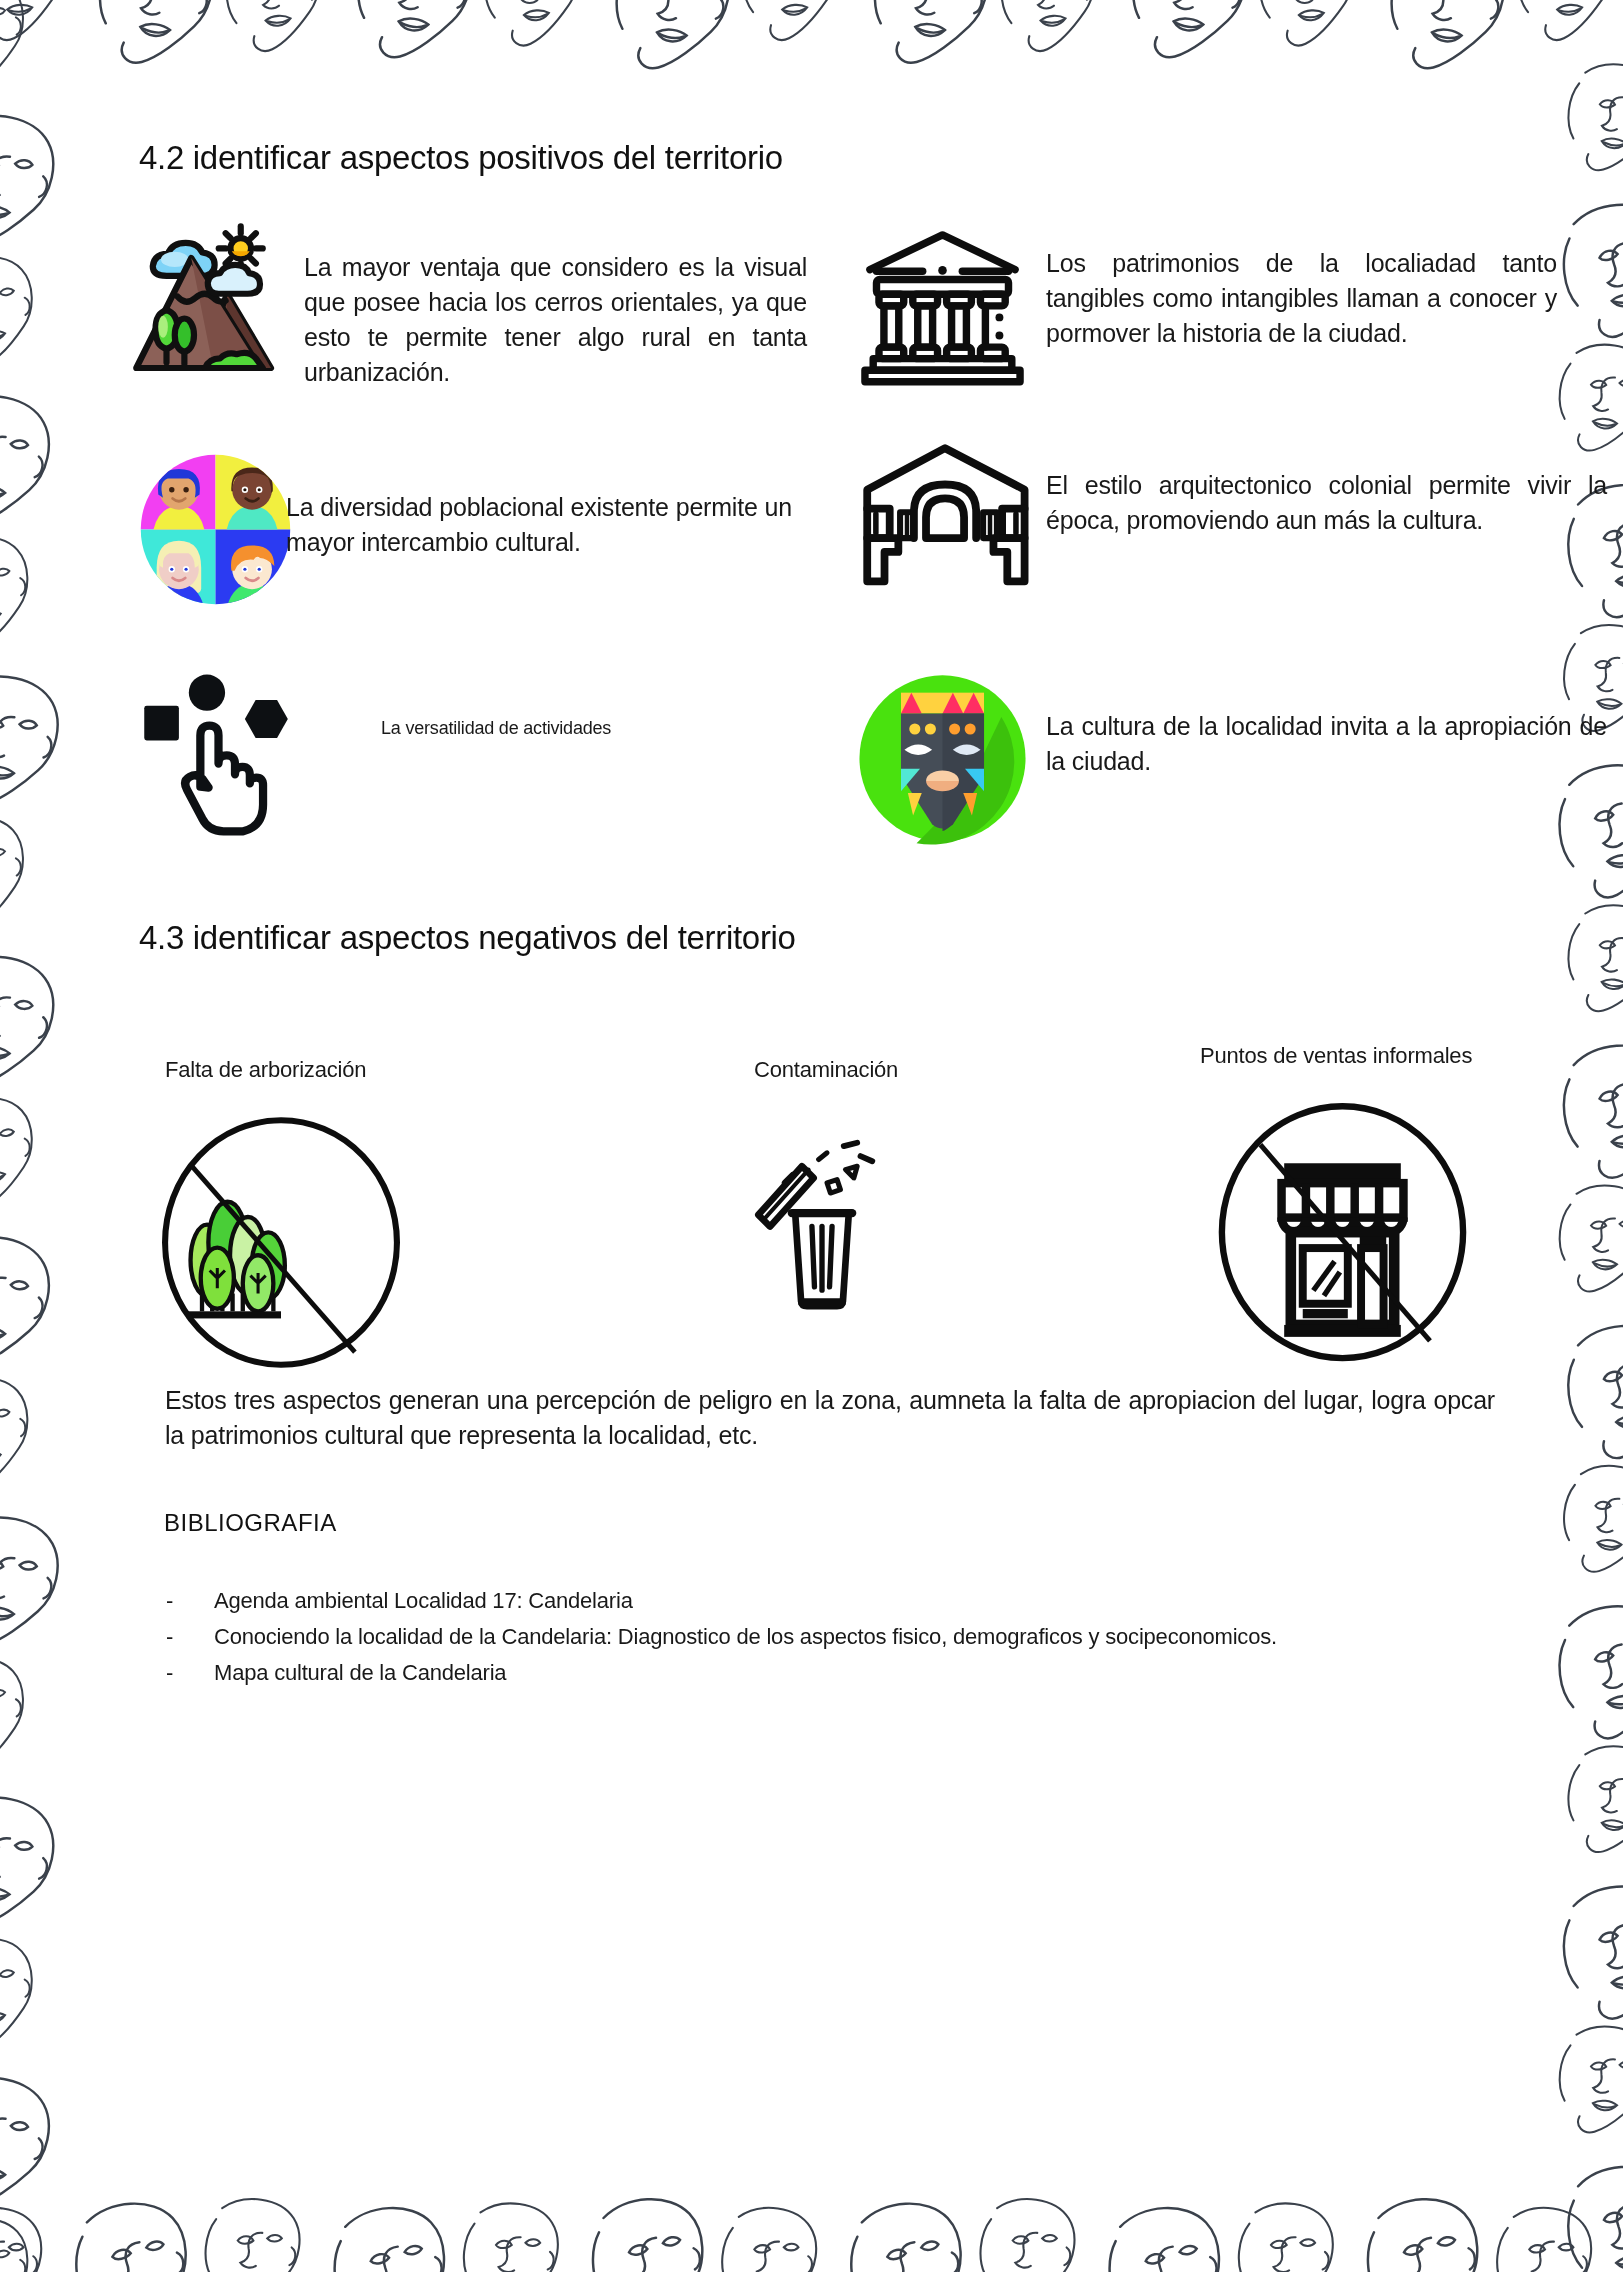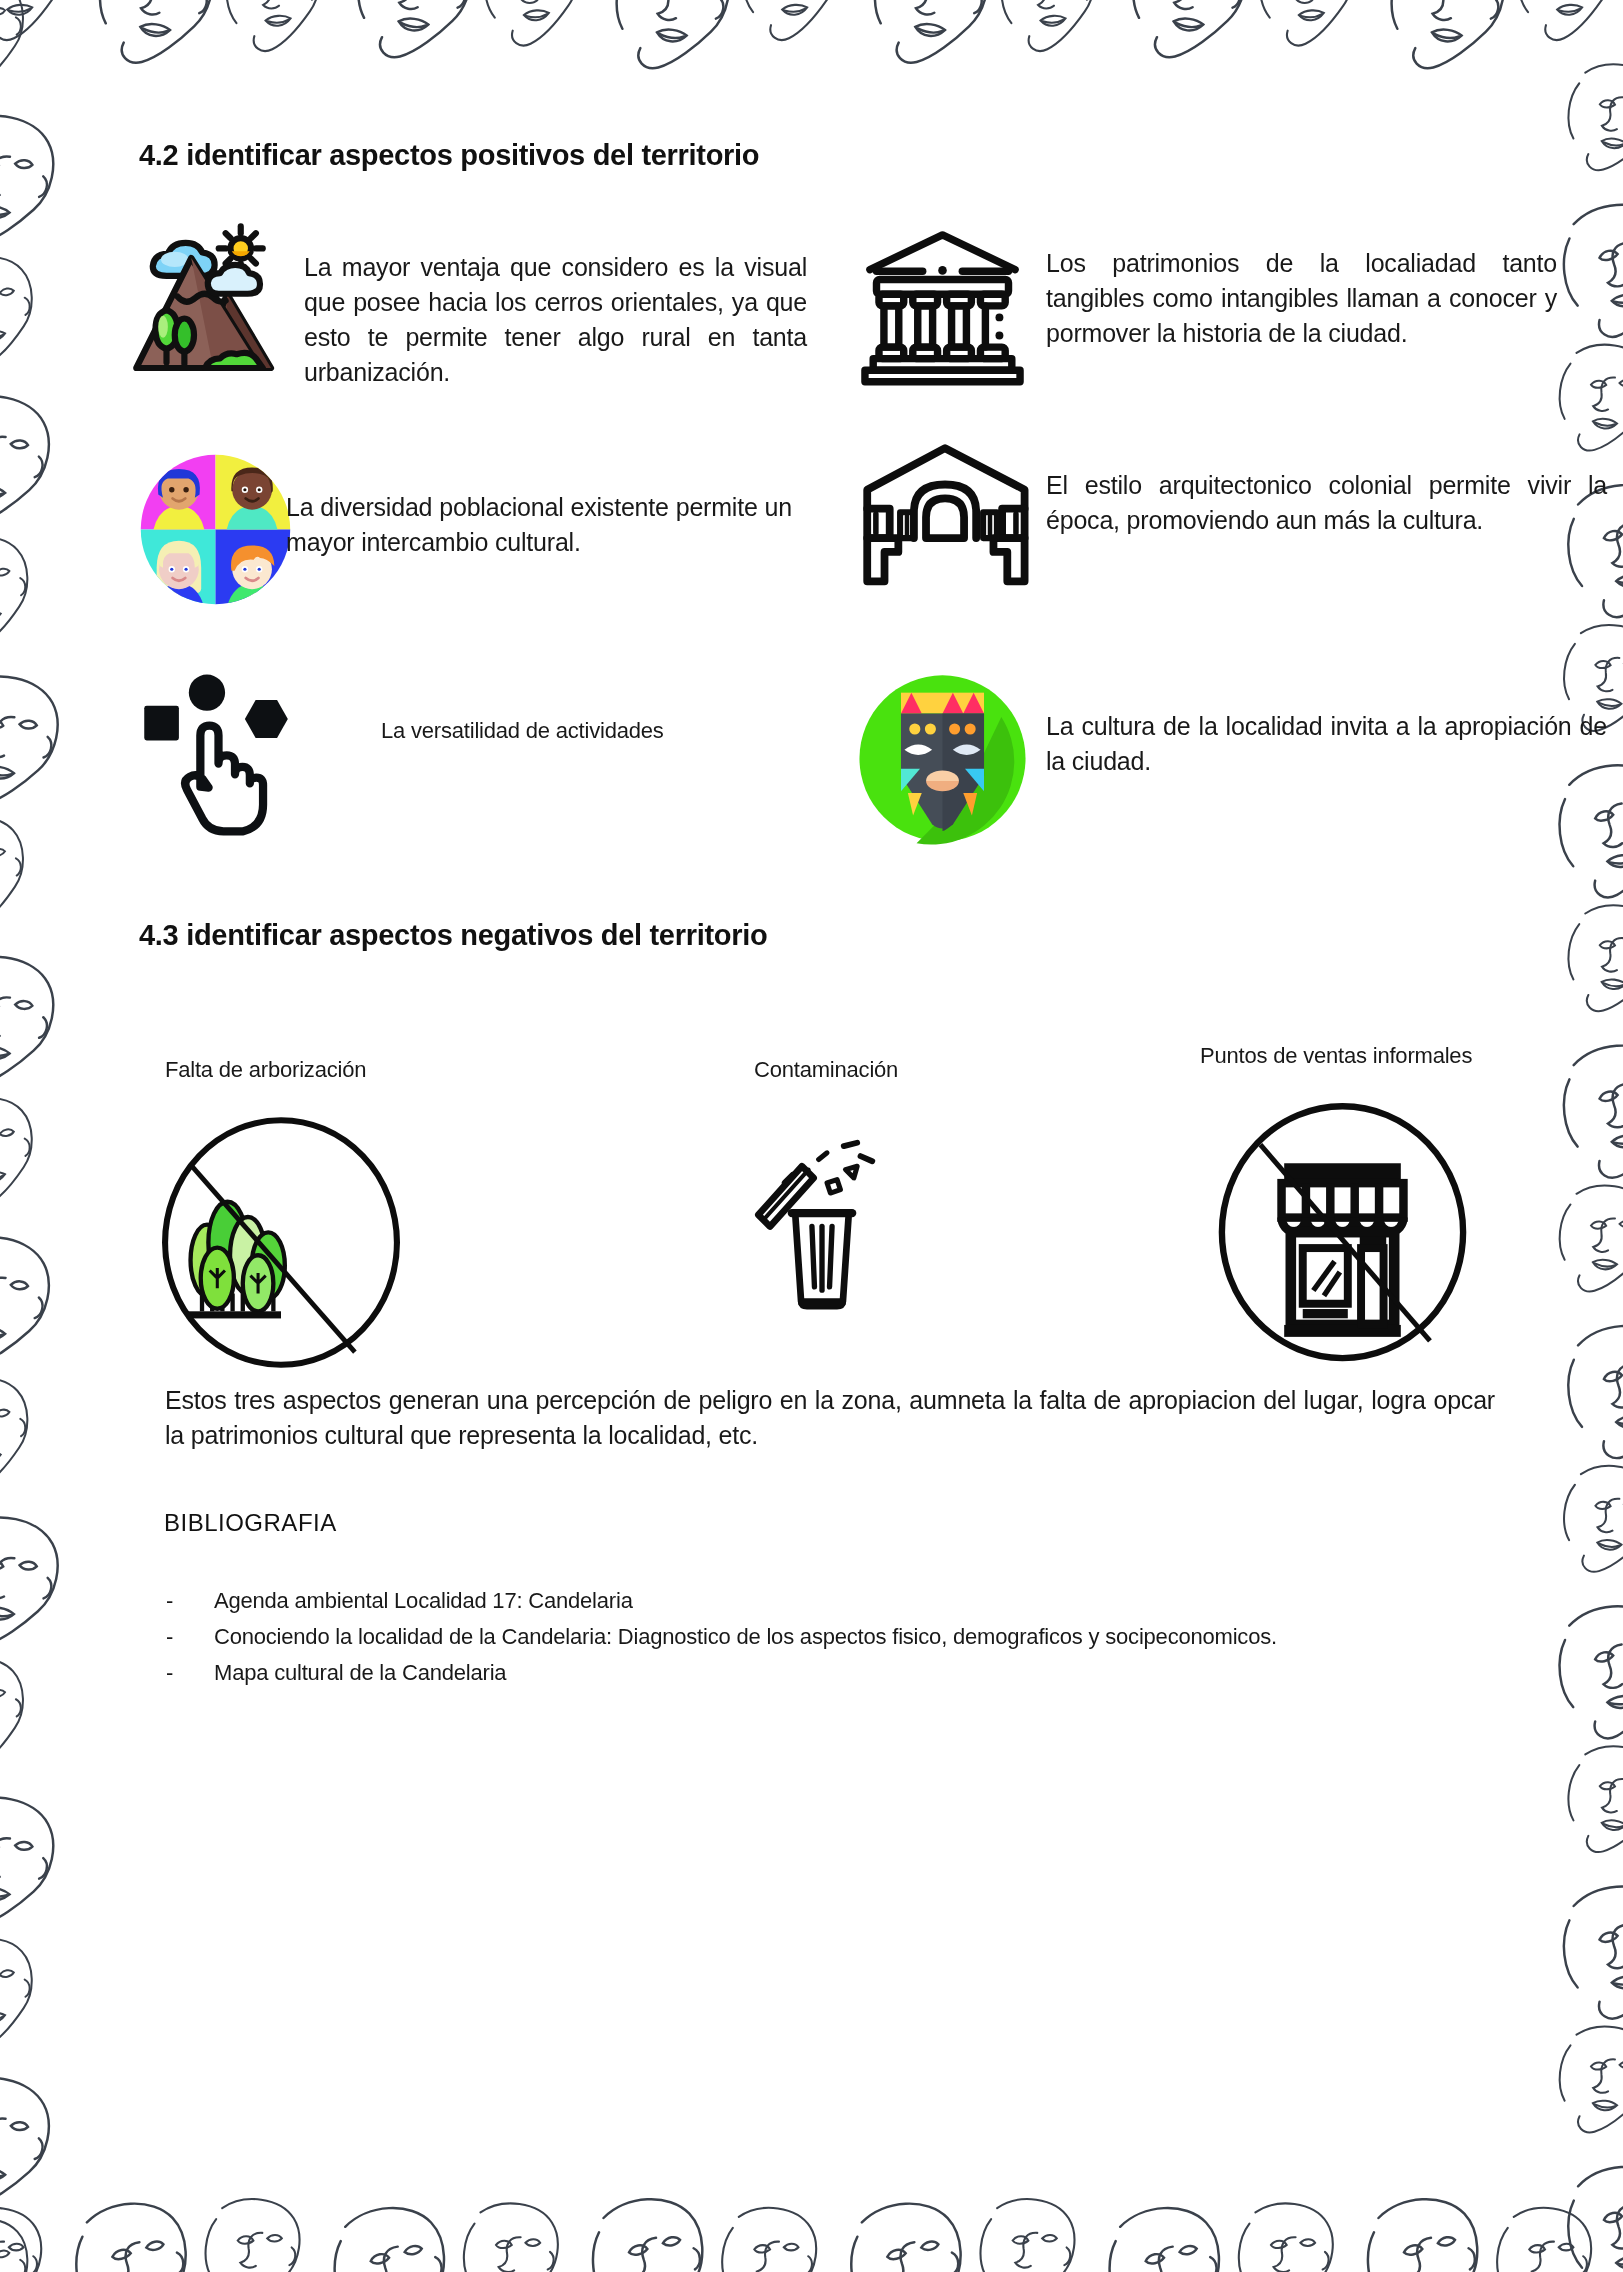--- a/index.html
+++ b/index.html
@@ -1,23 +1,23 @@
 <!DOCTYPE html>
 <html style="font-size:8.8px"><head>
 <meta charset="utf-8">
 <style>
   html,body{margin:0;padding:0;background:#ffffff;}
   .page{position:relative;width:1623px;height:2273px;background:#fff;overflow:hidden;
         font-family:"Liberation Sans","DejaVu Sans",sans-serif;color:#191919;}
   #border-svg{position:absolute;left:0;top:0;z-index:1;}
   .content{position:absolute;left:0;top:0;width:100%;height:100%;z-index:2;}
   .abs{position:absolute;}
-  .h{font-weight:700;font-size:29px;letter-spacing:-0.3px;color:#111;}
+  .h{font-weight:400;font-size:33px;letter-spacing:-0.3px;color:#111;}
   .t{font-size:25px;line-height:35px;letter-spacing:-0.2px;text-align:justify;margin:0;}
-  .t1line{font-size:22px;letter-spacing:-0.2px;white-space:nowrap;margin:0;}
+  .t1line{font-size:18px;letter-spacing:-0.2px;white-space:nowrap;margin:0;}
   .neglab{font-size:22px;letter-spacing:-0.2px;white-space:nowrap;}
   .bibtitle{font-size:24px;font-weight:400;letter-spacing:0.5px;color:#111;}
   .bibrow{display:flex;font-size:22px;line-height:25px;margin-bottom:11px;letter-spacing:-0.2px;}
   .bibdash{width:48px;flex:0 0 48px;}
   svg.icon{display:block;}
 </style>
 </head>
 <body>
 
 <div class="page">

